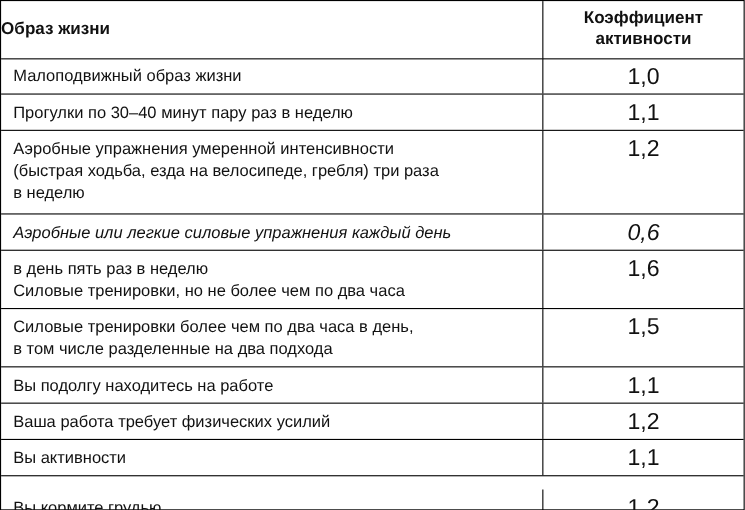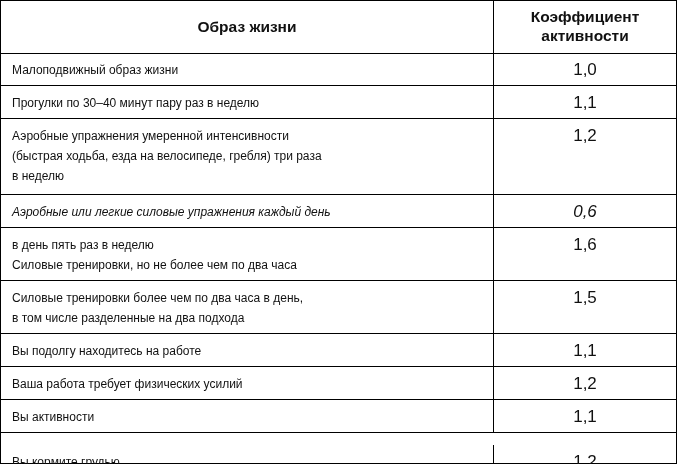--- a/index.html
+++ b/index.html
@@ -15,29 +15,29 @@
   .row {
     position: absolute; left: 0; width: 675px;
     border-bottom: 1px solid #000;
     box-sizing: border-box;
   }
   .row:last-child { border-bottom: none; }
   .c1 {
     position: absolute; left: 0; top: 0; bottom: 0; width: 493px;
     border-right: 1px solid #000; box-sizing: border-box;
     padding: 7px 0 0 11px;
-    font-size: 12px; line-height: 20px;
+    font-size: 15px; line-height: 20px;
   }
   .c2 {
     position: absolute; left: 493px; top: 0; bottom: 0; right: 0;
     text-align: center; padding-top: 7px;
-    font-size: 17px; line-height: 20px;
+    font-size: 21px; line-height: 20px;
   }
   .hdr .c1, .hdr .c2 { font-weight: bold; font-size: 15.5px; }
-  .hdr .c1 { text-align: center; padding: 16px 0 0 0; }
+  .hdr .c1 { padding: 16px 0 0 0; }
   .hdr .c2 { padding-top: 6px; line-height: 19px; }
   .line { display: block; white-space: nowrap; }
 </style>
 </head>
 <body>
 
 <div class="tbl">
   <div class="row hdr" style="top:0;height:53px;">
     <div class="c1">Образ жизни</div>
     <div class="c2">

